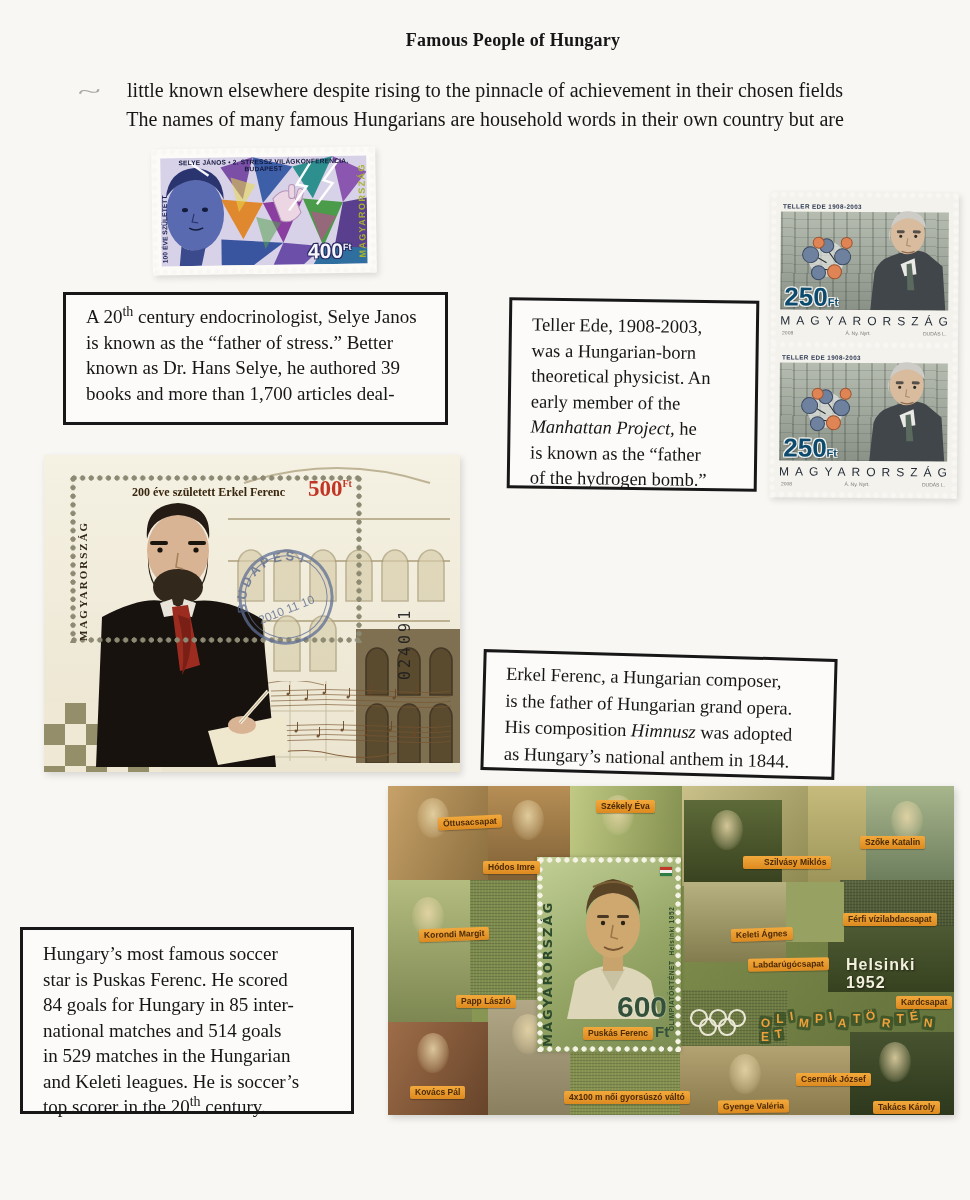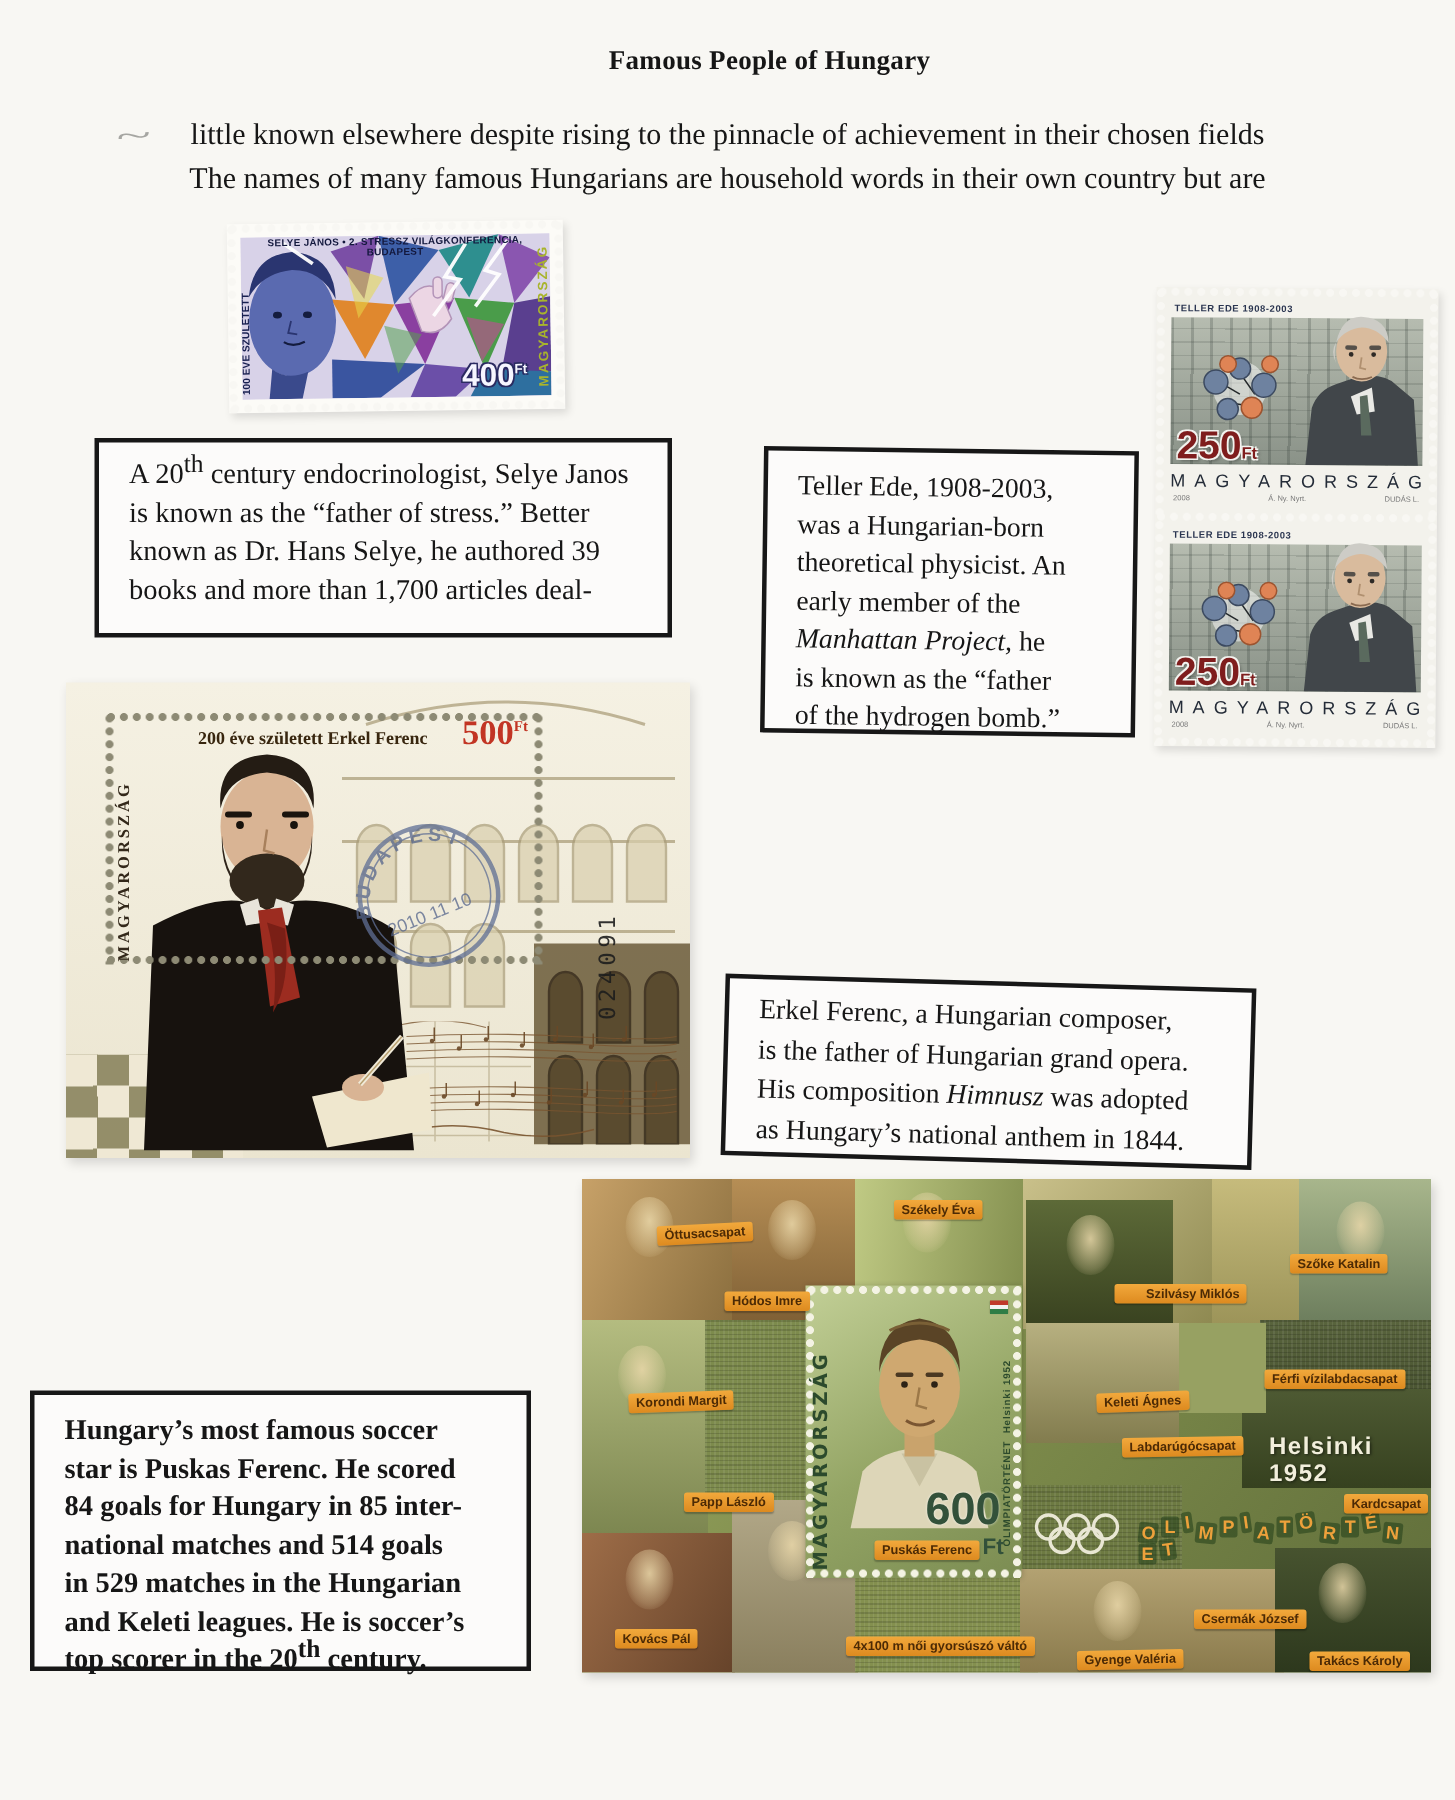--- a/index.html
+++ b/index.html
@@ -8,21 +8,21 @@
   
   .page-title{position:absolute;top:30px;left:0;width:100%;text-align:center;
       padding-left:56px;box-sizing:border-box;font-weight:bold;font-size:18px;letter-spacing:.2px;}
   .intro{position:absolute;top:76px;left:0;width:100%;text-align:center;
       font-size:20px;line-height:29px;}
   .pencil{position:absolute;left:84px;top:80px;color:#a6a6a2;font-size:20px;
       transform:scaleX(2.2) rotate(-8deg);}
   
   .tbox{position:absolute;border:3px solid #171717;background:rgba(255,255,255,.55);
       font-size:19px;line-height:25.5px;padding:9px 10px 6px 20px;box-sizing:border-box;}
-  .tbox sup{font-size:17px;line-height:0;}
+  .tbox sup{font-size:14px;line-height:0;}
   .it{font-style:italic;}
   
   .pf{position:absolute;pointer-events:none;}
   .pf.t{top:-1px;left:0;right:0;height:8px;background-image:radial-gradient(circle at 4px 4px,var(--hole) 2.4px,transparent 2.9px);background-size:8.6px 8px;background-repeat:repeat-x;}
   .pf.b{bottom:-1px;left:0;right:0;height:8px;background-image:radial-gradient(circle at 4px 4px,var(--hole) 2.4px,transparent 2.9px);background-size:8.6px 8px;background-repeat:repeat-x;}
   .pf.l{left:-1px;top:0;bottom:0;width:8px;background-image:radial-gradient(circle at 4px 4px,var(--hole) 2.4px,transparent 2.9px);background-size:8px 8.6px;background-repeat:repeat-y;}
   .pf.r{right:-1px;top:0;bottom:0;width:8px;background-image:radial-gradient(circle at 4px 4px,var(--hole) 2.4px,transparent 2.9px);background-size:8px 8.6px;background-repeat:repeat-y;}
   .pf.mid{top:149px;left:0;right:0;height:8px;position:absolute;background-image:radial-gradient(circle at 4px 4px,var(--hole) 2.4px,transparent 2.9px);background-size:8.6px 8px;background-repeat:repeat-x;}
   .vert{writing-mode:vertical-rl;transform:rotate(180deg);white-space:nowrap;}
   
@@ -41,21 +41,21 @@
   
   .tpair{position:absolute;left:770px;top:192px;width:188px;height:306px;background:#f3f2ec;
       --hole:#f8f7f3;transform:rotate(.4deg);box-shadow:2px 3px 6px rgba(0,0,0,.12);}
   .tstamp{position:absolute;left:10px;right:10px;height:136px;}
   .ttitle{position:absolute;top:2px;left:2px;font:bold 6.3px "Liberation Sans",sans-serif;
       color:#2a3550;letter-spacing:.4px;}
   .machine{position:absolute;left:0;right:0;top:11px;bottom:27px;background:linear-gradient(#b6bcb0,#8a9288);overflow:hidden;}
   .machine::after{content:"";position:absolute;inset:0;
       background-image:repeating-linear-gradient(90deg,rgba(40,50,45,.22) 0 2px,transparent 2px 13px),
                        repeating-linear-gradient(0deg,rgba(40,50,45,.15) 0 1px,transparent 1px 9px);}
-  .t250{position:absolute;left:4px;bottom:24px;font:bold 26px "Liberation Sans",sans-serif;color:#7f1d1d;
+  .t250{position:absolute;left:4px;bottom:24px;font:bold 26px "Liberation Sans",sans-serif;color:#0c4a6e;
       text-shadow:-1px -1px 0 #f3f3ef,1px -1px 0 #f3f3ef,-1px 1px 0 #f3f3ef,1px 1px 0 #f3f3ef,2px 2px 2px rgba(0,0,0,.25);z-index:5;}
   .t250 .unit{font-size:11px;}
   .tcountry{position:absolute;left:0;right:0;bottom:9px;text-align:center;
       font:12px "Liberation Sans",sans-serif;color:#242c38;letter-spacing:6px;}
   .tprints{position:absolute;left:2px;right:2px;bottom:1px;display:flex;justify-content:space-between;
       font:5px "Liberation Sans",sans-serif;color:#787878;}
   
   .erkel-sheet{position:absolute;left:44px;top:455px;width:416px;height:317px;
       background:linear-gradient(#f5f1e3,#ebe5d0);box-shadow:2px 3px 7px rgba(0,0,0,.14);overflow:hidden;}
   .e-perf{position:absolute;left:26px;top:20px;width:292px;height:168px;--hole:#8d8a74;z-index:4;}
@@ -401,21 +401,21 @@
     </svg>
   </div>
 
   <div class="tbox" style="left:482px;top:654px;width:354px;height:121px;font-size:18.5px;line-height:26.5px;transform:rotate(1.6deg);padding-top:8px;">
     <div>Erkel Ferenc, a Hungarian composer,</div>
     <div>is the father of  Hungarian grand opera.</div>
     <div><span>His composition </span><span class="it">Himnusz</span><span> was adopted</span></div>
     <div>as Hungary’s national anthem in 1844.</div>
   </div>
 
-  <div class="tbox" style="left:20px;top:927px;width:334px;height:187px;padding-top:11px;font-weight:bold;">
+  <div class="tbox" style="left:20px;top:927px;width:334px;height:187px;padding-top:11px;">
     <div>Hungary’s most famous soccer</div>
     <div>star is Puskas Ferenc. He scored</div>
     <div>84 goals for Hungary in 85 inter-</div>
     <div>national matches and 514 goals</div>
     <div>in 529 matches in the Hungarian</div>
     <div>and Keleti leagues. He is soccer’s</div>
     <div><span>top scorer in the 20</span><sup>th</sup><span> century.</span></div>
   </div>
 
   <div class="psheet">

